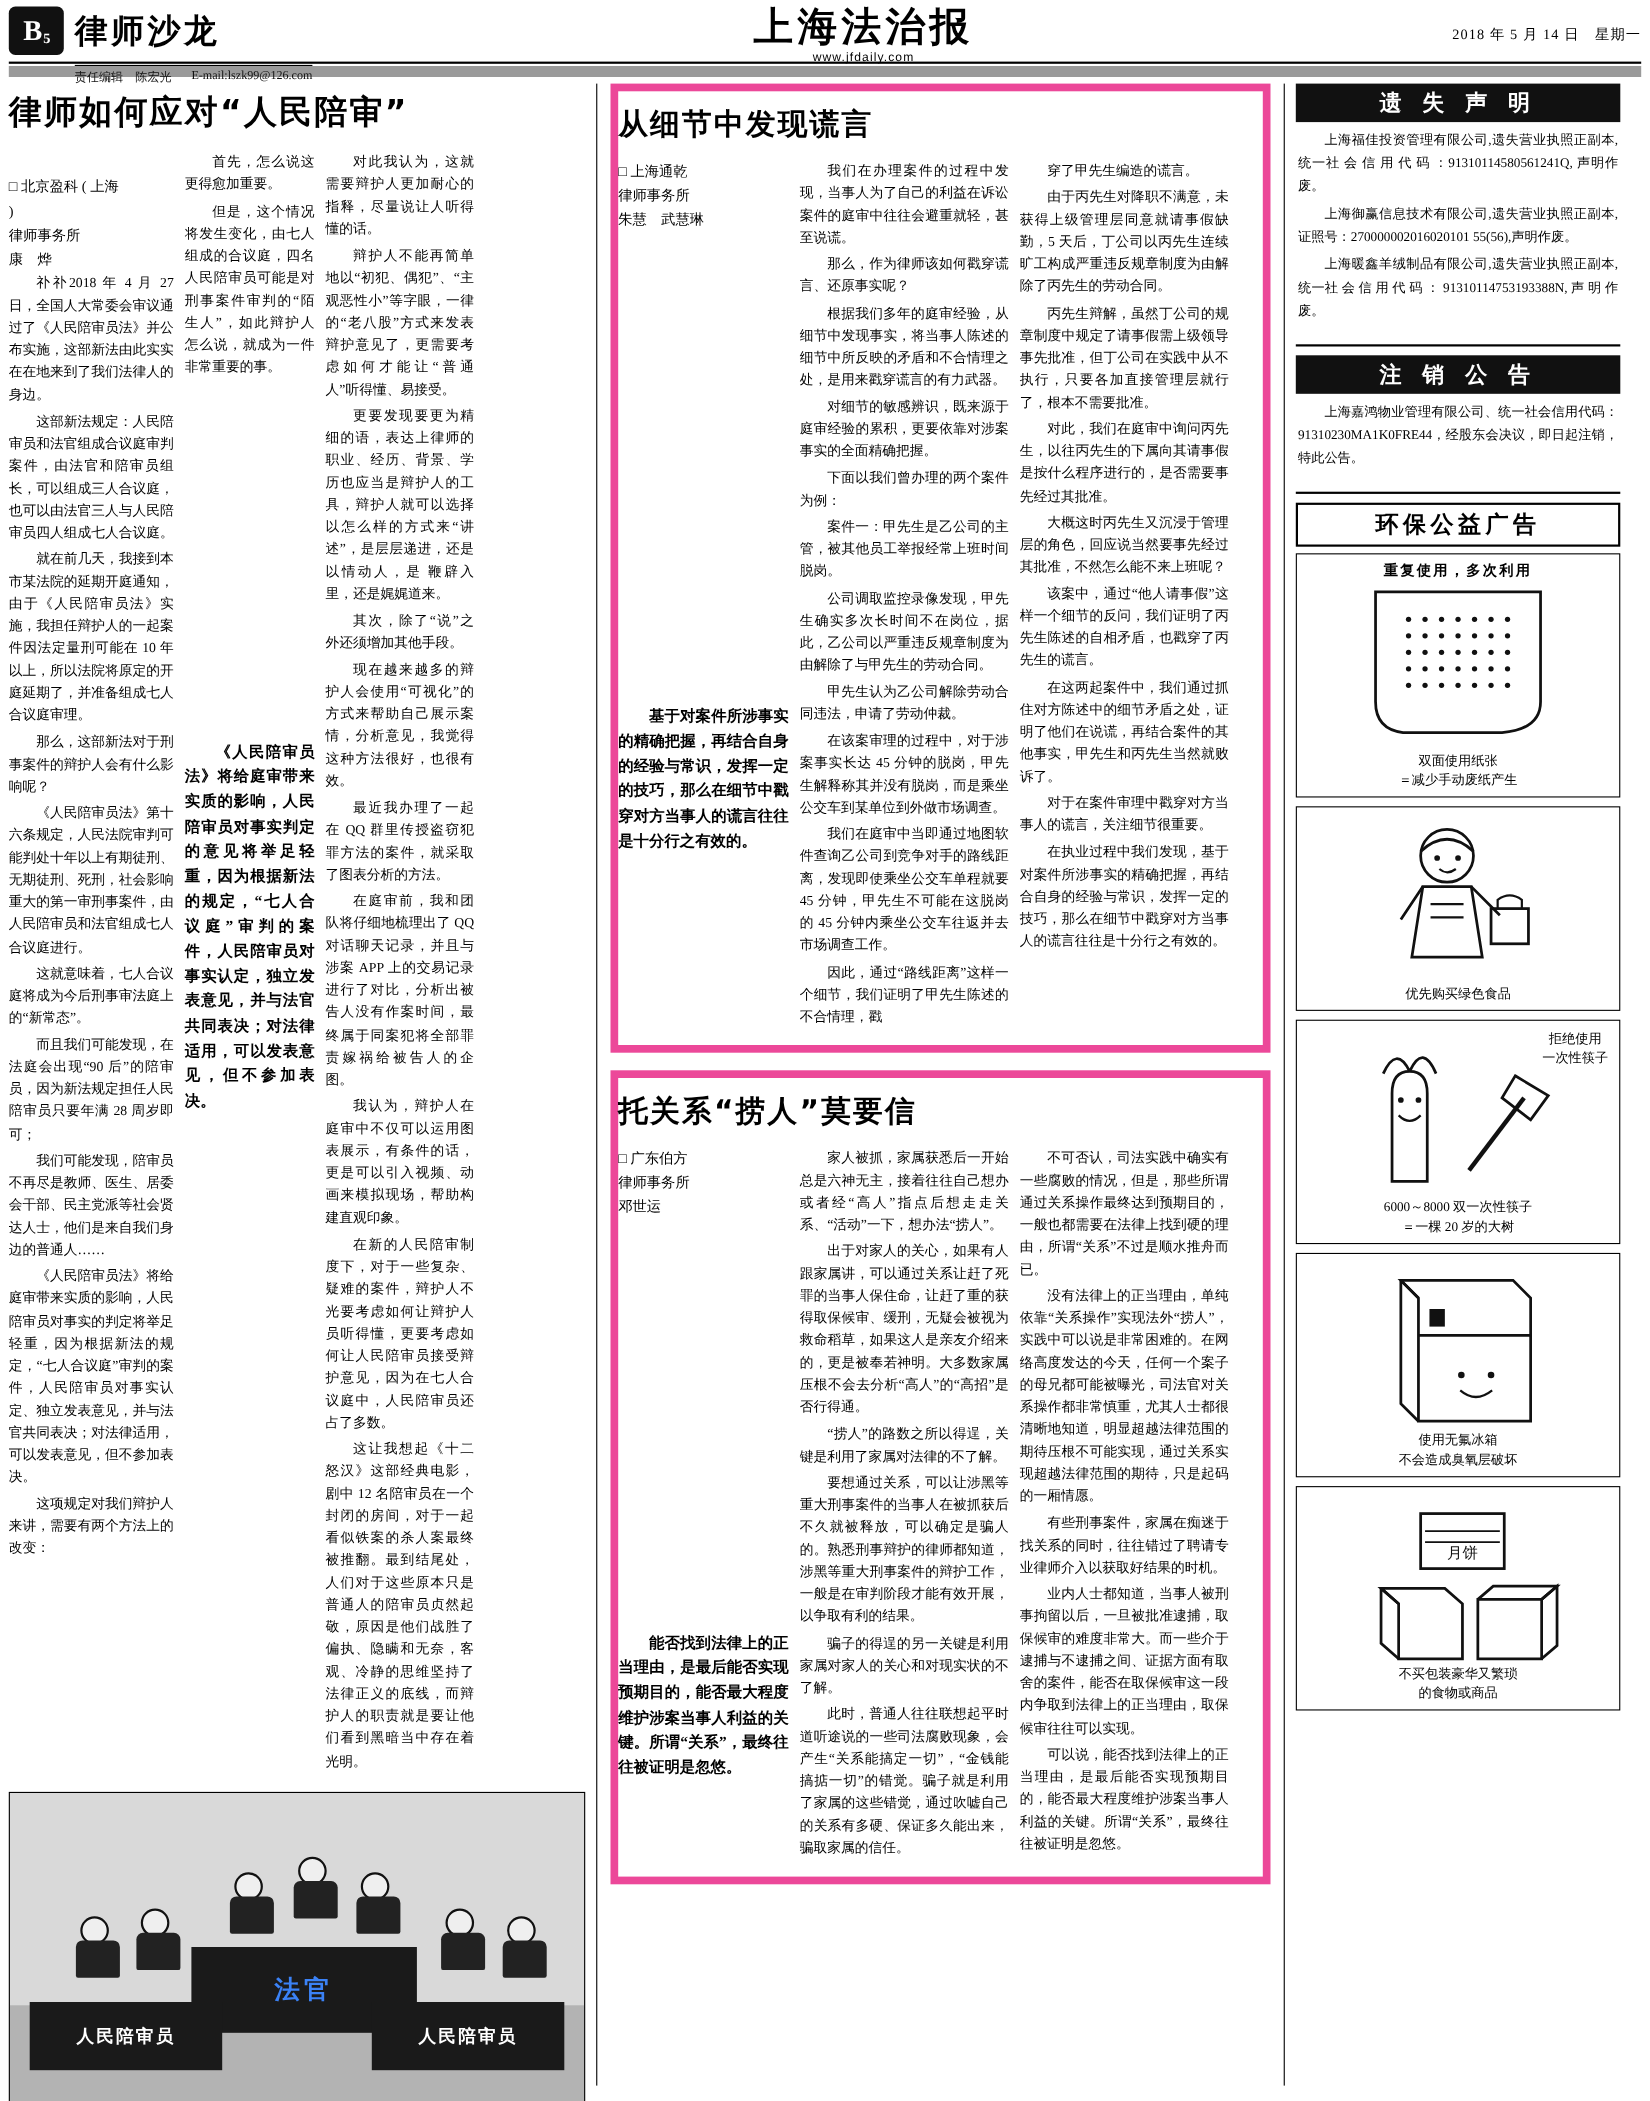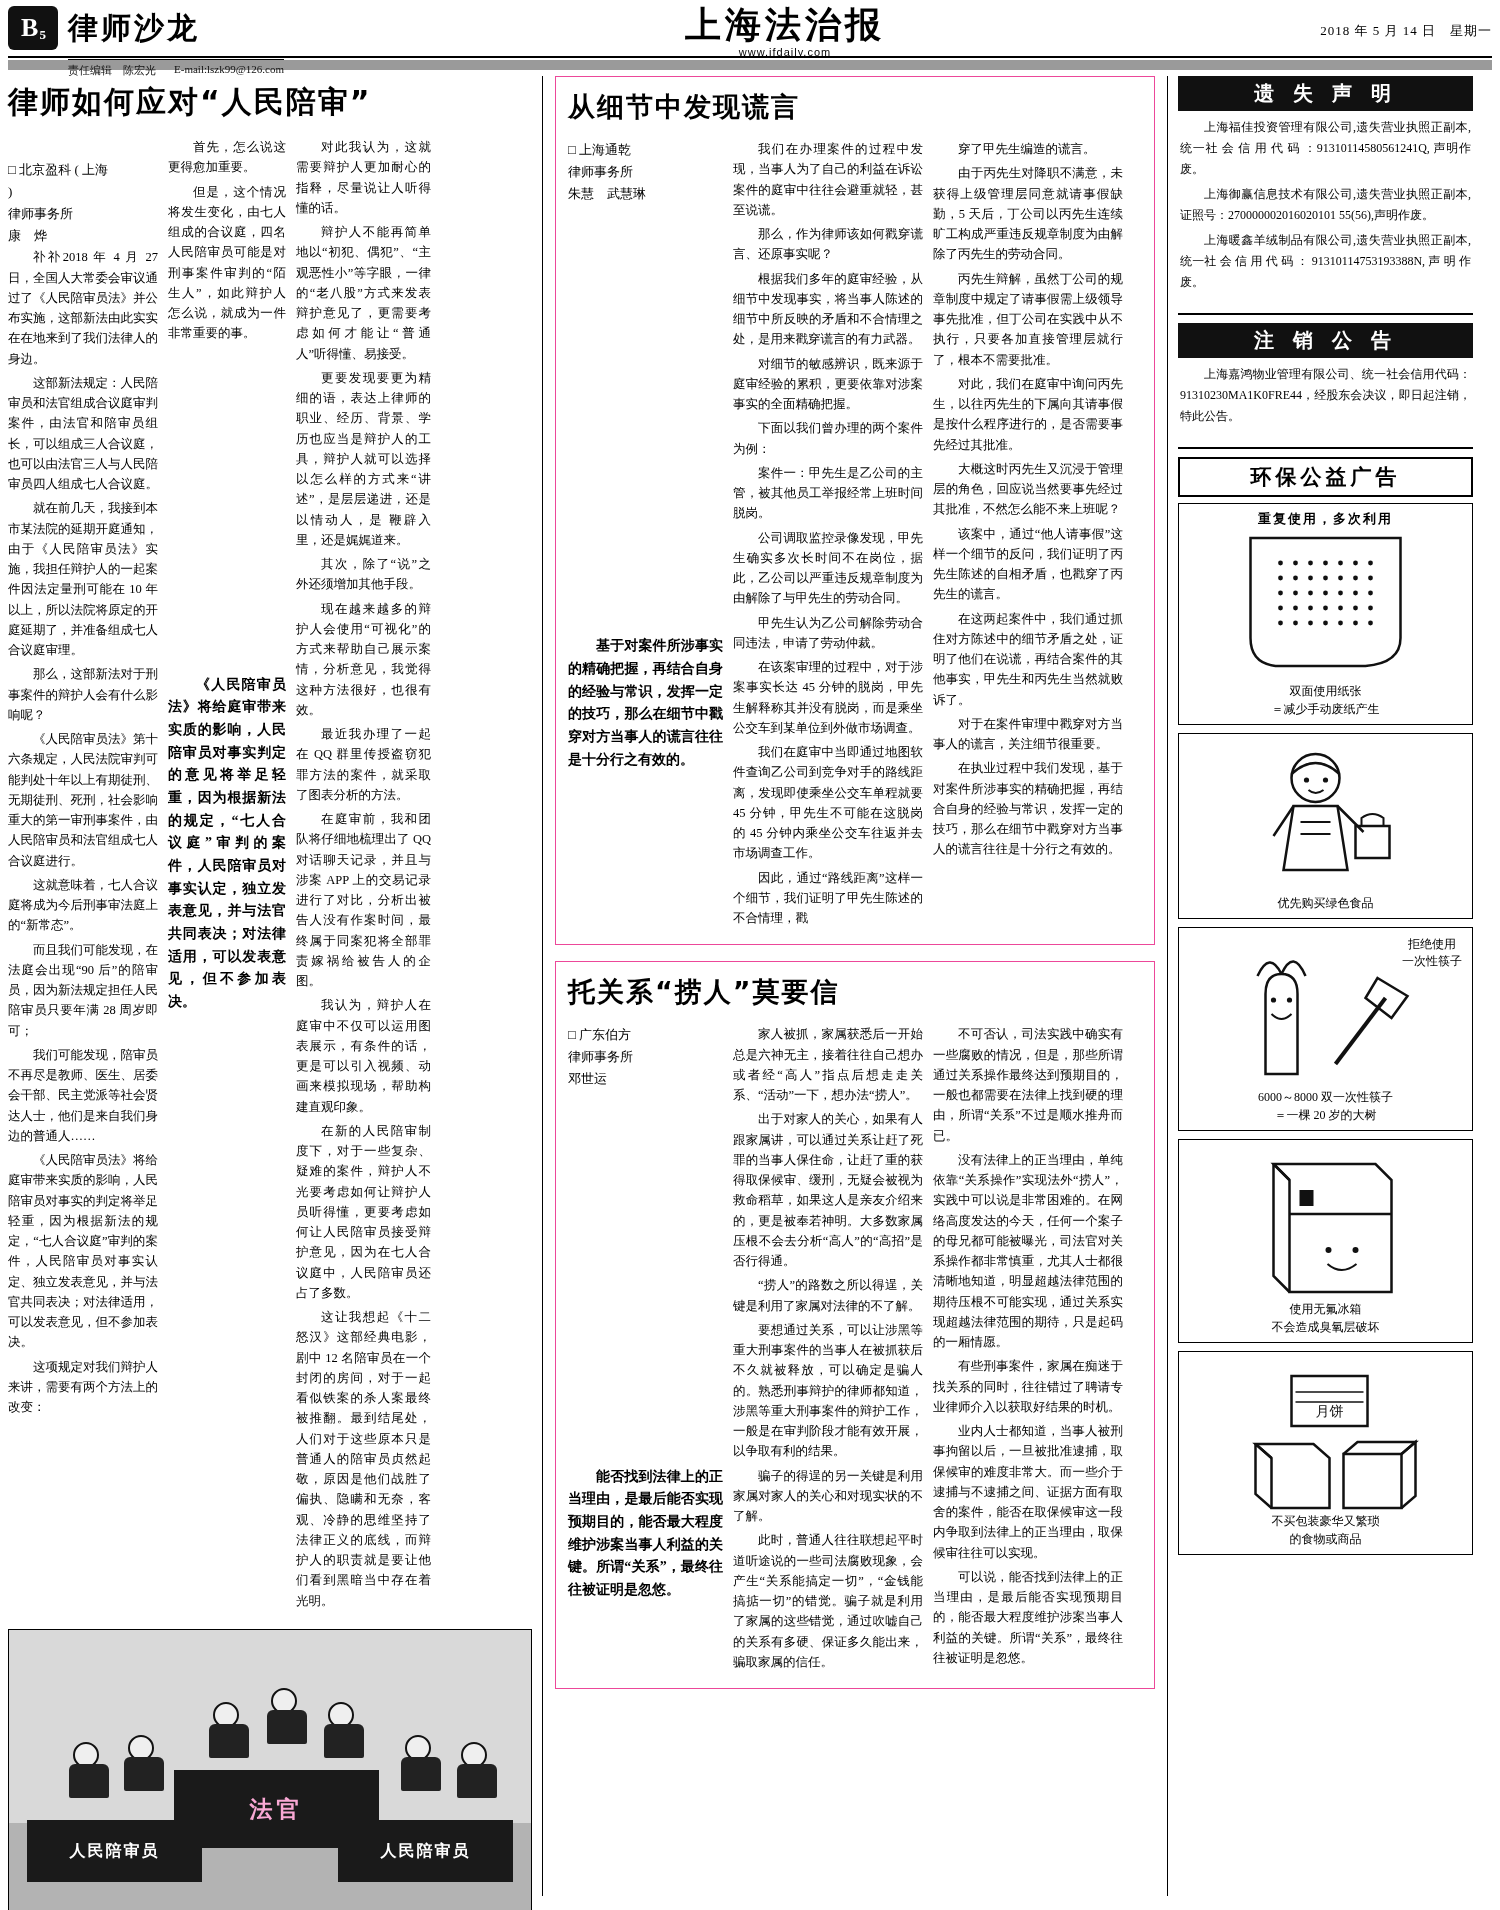--- a/index.html
+++ b/index.html
@@ -56,31 +56,31 @@
     font-weight:bold; font-size:14px; line-height:1.62; text-align:justify;
   }
   .pull p { text-indent:2em; margin:0; }
 
   
   .figure { margin-top:14px; border:1px solid #000; background:#cfcfcf; height:315px; position:relative; overflow:hidden; }
   .fig-floor { position:absolute; left:0; right:0; bottom:0; height:120px; background:#b3b3b3; }
   .fig-wall  { position:absolute; left:0; right:0; top:0; height:195px; background:#d9d9d9; }
   .bench { position:absolute; background:#1a1a1a; }
   .judge-bench { left:165px; top:140px; width:205px; height:78px; }
-  .judge-bench .lbl { color:#f9a8d4; font-size:23px; font-weight:bold; text-align:center; line-height:78px; letter-spacing:4px; font-family:"DejaVu Sans",sans-serif;}
+  .judge-bench .lbl { color:#3b82f6; font-size:23px; font-weight:bold; text-align:center; line-height:78px; letter-spacing:4px; font-family:"DejaVu Sans",sans-serif;}
   .side-bench { top:190px; width:175px; height:62px; }
   .sb-left { left:18px; }
   .sb-right { right:18px; }
   .side-bench .lbl { color:#fff; font-size:16px; font-weight:bold; text-align:center; line-height:62px; letter-spacing:2px; font-family:"DejaVu Sans",sans-serif;}
   .person { position:absolute; width:34px; }
   .person .head { width:26px; height:26px; border-radius:50%; background:#efefef; margin:0 auto; border:2px solid #111;}
   .person .body { width:40px; height:34px; background:#222; margin:-4px auto 0; border-radius:6px 6px 2px 2px;}
 
   
-  .mid-block { border:1px solid #ec4899; padding:10px 12px 12px; }
+  .mid-block { border:7px solid #ec4899; padding:10px 0 12px; }
   .mid-block + .mid-block { margin-top:16px; }
 
   
   .ad-head {
     background:#111; color:#fff; text-align:center; font-size:20px; font-weight:bold;
     letter-spacing:6px; padding:4px 0; font-family:"DejaVu Sans", sans-serif;
   }
   .ad-body { font-size:12px; line-height:1.75; text-align:justify; padding:6px 2px 8px; }
   .ad-body p { margin:0 0 4px 0; text-indent:2em; }
   .rule { border-top:2px solid #000; margin:8px 0; }

